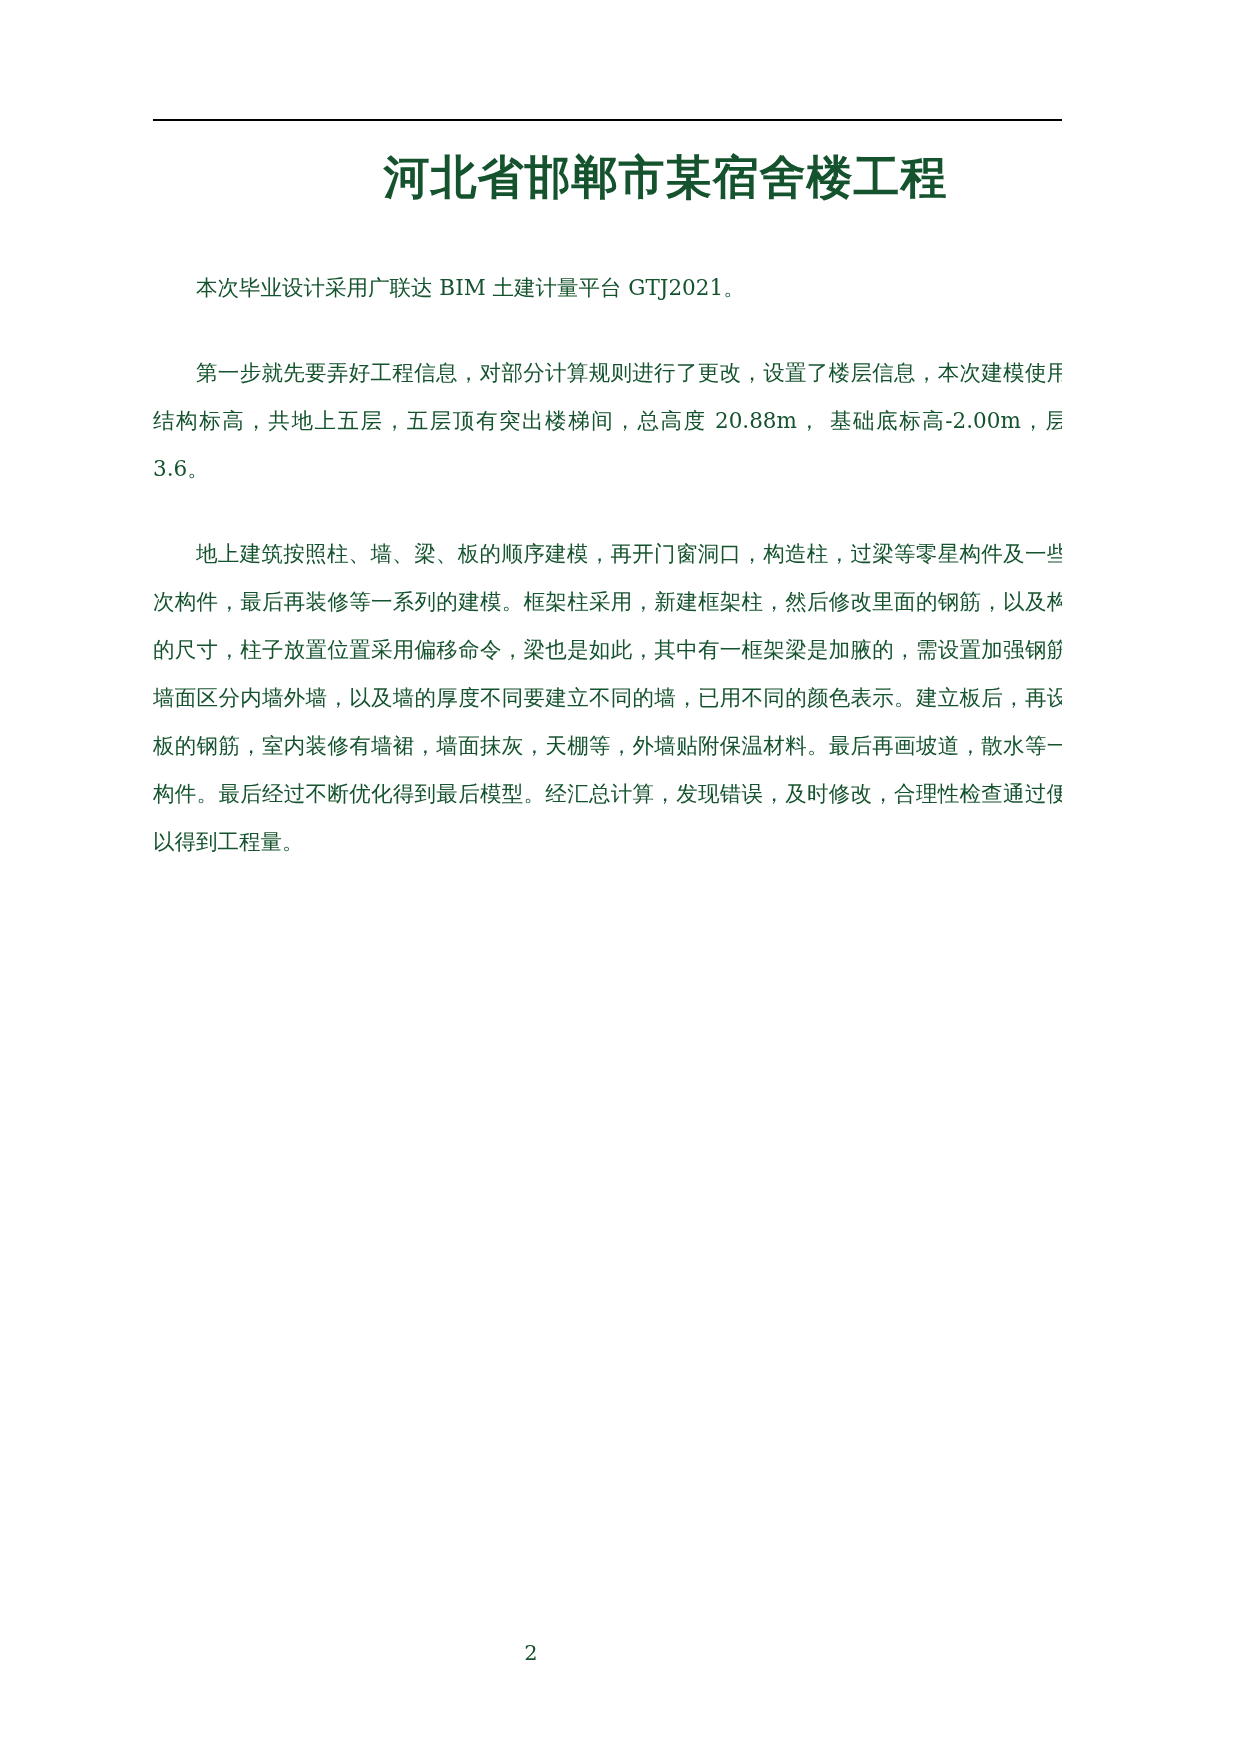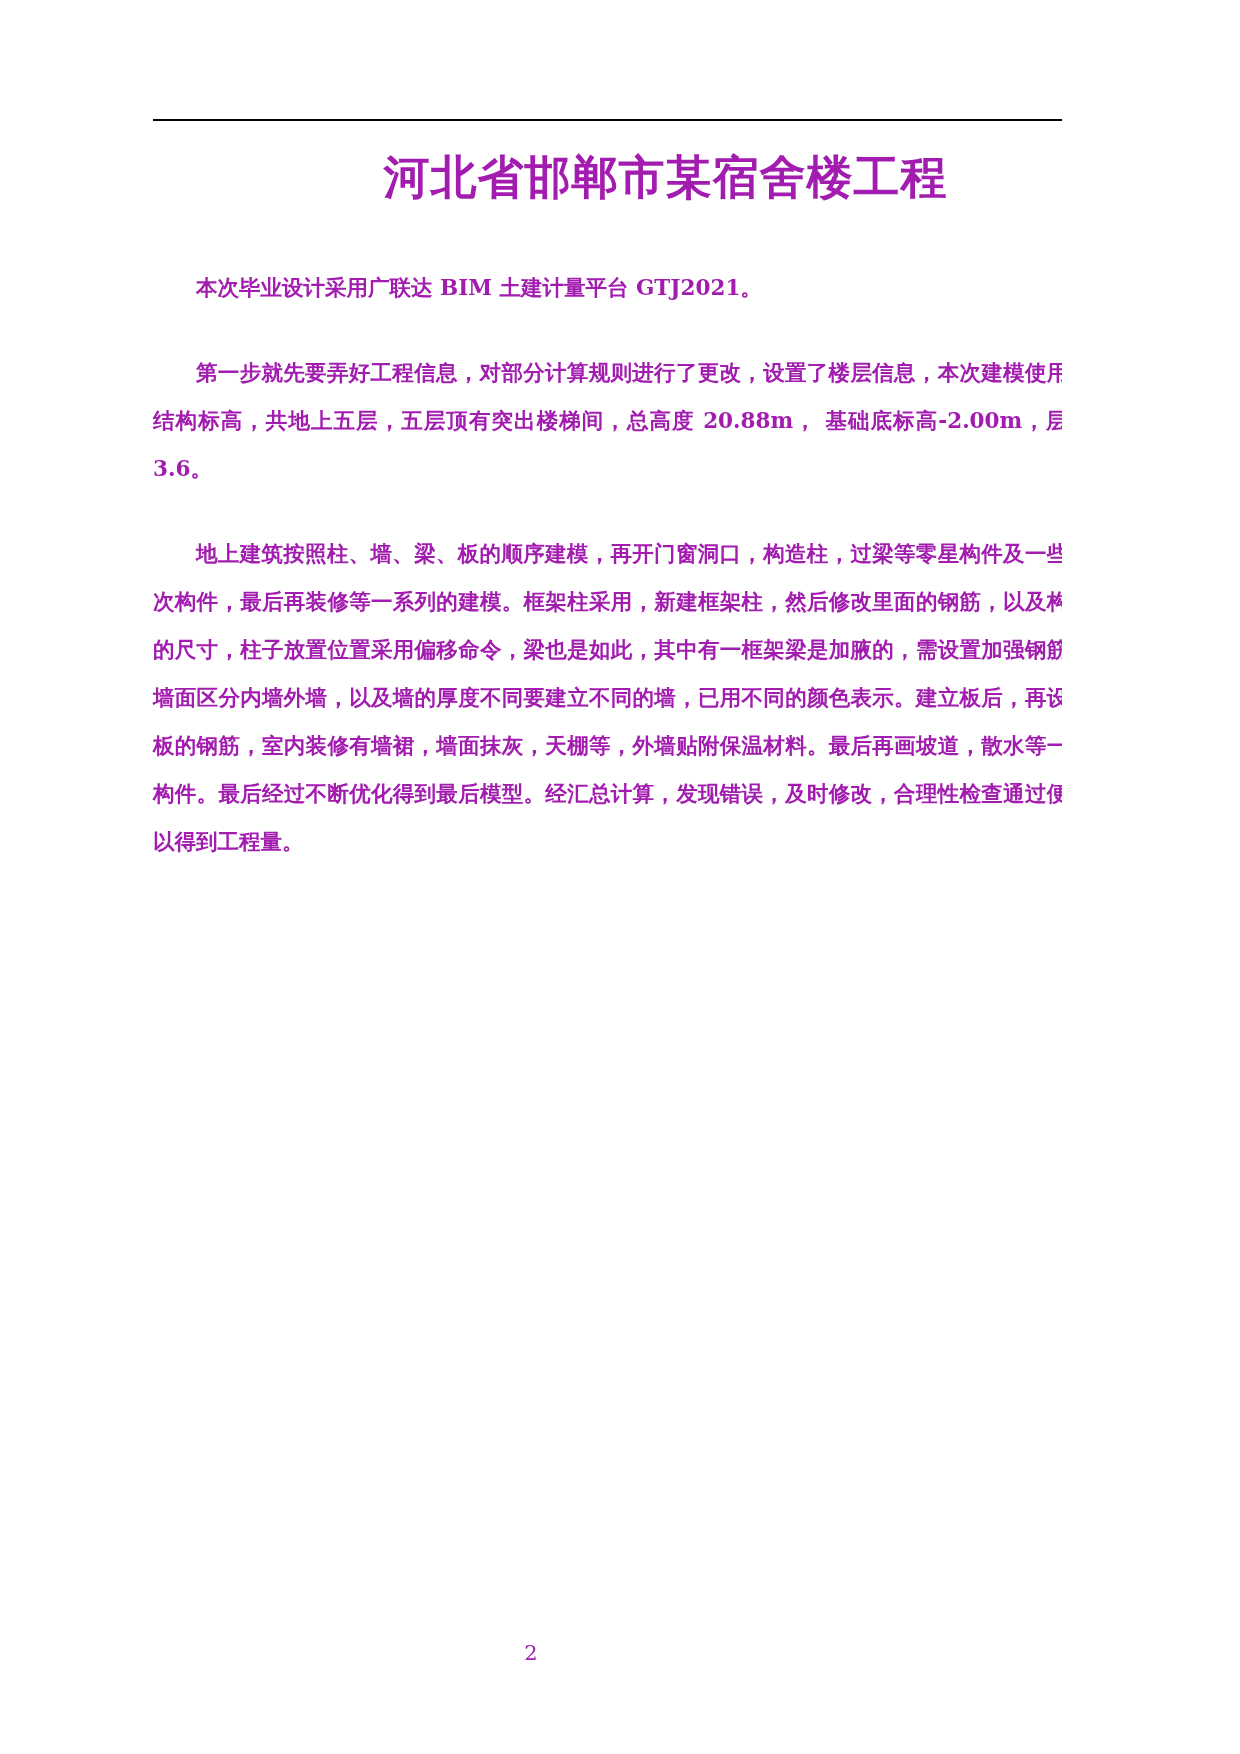--- a/index.html
+++ b/index.html
@@ -5,21 +5,21 @@
   html, body {
     margin: 0;
     padding: 0;
     background: #ffffff;
   }
   .page {
     position: relative;
     width: 1062px;
     height: 1754px;
     background: #ffffff;
-    color: #a21caf;
+    color: #14532d;
     font-family: "DejaVu Serif", "Liberation Serif", serif;
     overflow: hidden;
   }
   .content {
     position: absolute;
     left: 153px;
     top: 0;
     width: 937px;
   }
   .header-rule {
@@ -47,21 +47,20 @@
   }
   .doc-body {
     margin-top: 57px;
     font-size: 21.5px;
     line-height: 48px;
     text-align: justify;
   }
   .doc-body p {
     margin: 0 0 37px 0;
     text-indent: 2em;
-    font-weight: bold;
   }
   .page-number {
     position: absolute;
     left: 0;
     top: 1640px;
     width: 100%;
     text-align: center;
     font-size: 21px;
     line-height: 26px;
   }

